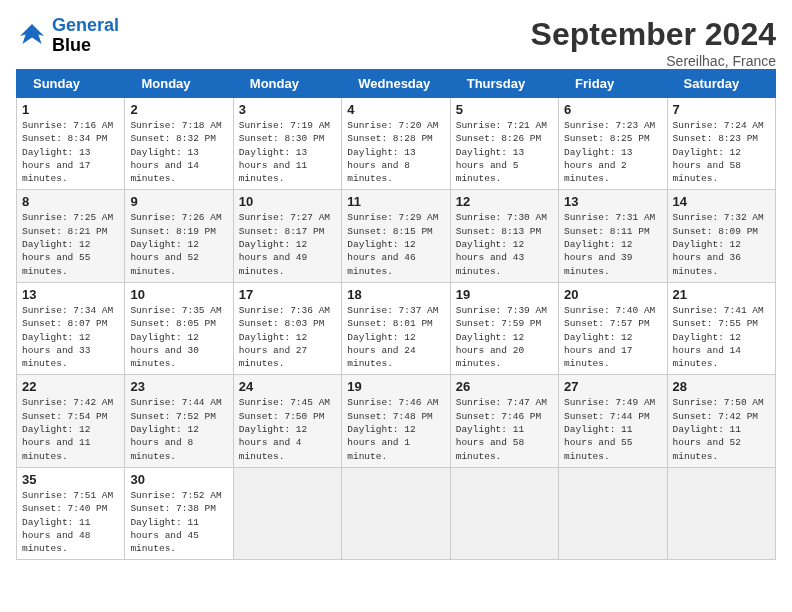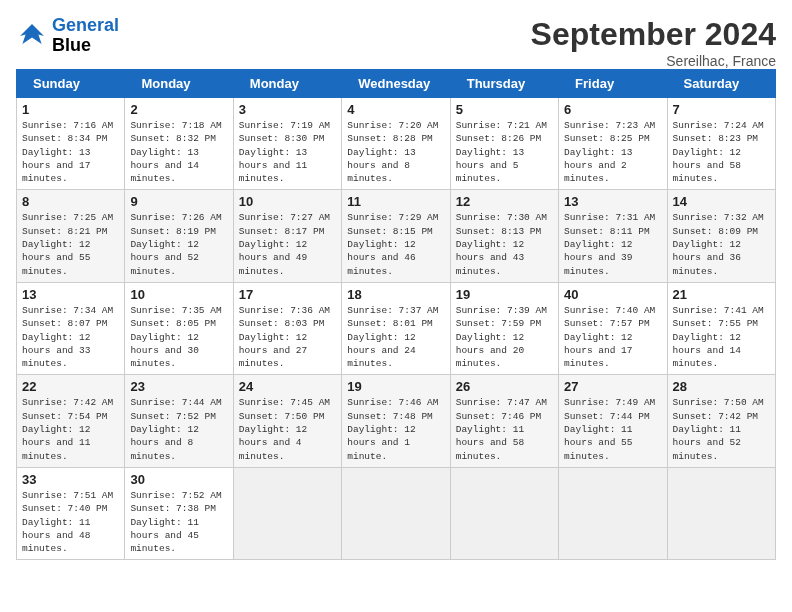--- a/index.html
+++ b/index.html
@@ -194,21 +194,21 @@
         </td>
         <td>
           <div class="day-num">18</div>
           <div class="day-info">Sunrise: 7:37 AM<br>Sunset: 8:01 PM<br>Daylight: 12 hours and 24 minutes.</div>
         </td>
         <td>
           <div class="day-num">19</div>
           <div class="day-info">Sunrise: 7:39 AM<br>Sunset: 7:59 PM<br>Daylight: 12 hours and 20 minutes.</div>
         </td>
         <td>
-          <div class="day-num">40</div>
+          <div class="day-num">20</div>
           <div class="day-info">Sunrise: 7:40 AM<br>Sunset: 7:57 PM<br>Daylight: 12 hours and 17 minutes.</div>
         </td>
         <td>
           <div class="day-num">21</div>
           <div class="day-info">Sunrise: 7:41 AM<br>Sunset: 7:55 PM<br>Daylight: 12 hours and 14 minutes.</div>
         </td>
       </tr>
       <tr>
         <td>
           <div class="day-num">22</div>
@@ -234,21 +234,21 @@
           <div class="day-num">27</div>
           <div class="day-info">Sunrise: 7:49 AM<br>Sunset: 7:44 PM<br>Daylight: 11 hours and 55 minutes.</div>
         </td>
         <td>
           <div class="day-num">28</div>
           <div class="day-info">Sunrise: 7:50 AM<br>Sunset: 7:42 PM<br>Daylight: 11 hours and 52 minutes.</div>
         </td>
       </tr>
       <tr class="last-row">
         <td>
-          <div class="day-num">33</div>
+          <div class="day-num">35</div>
           <div class="day-info">Sunrise: 7:51 AM<br>Sunset: 7:40 PM<br>Daylight: 11 hours and 48 minutes.</div>
         </td>
         <td>
           <div class="day-num">30</div>
           <div class="day-info">Sunrise: 7:52 AM<br>Sunset: 7:38 PM<br>Daylight: 11 hours and 45 minutes.</div>
         </td>
         <td class="empty-cell"></td>
         <td class="empty-cell"></td>
         <td class="empty-cell"></td>
         <td class="empty-cell"></td>

